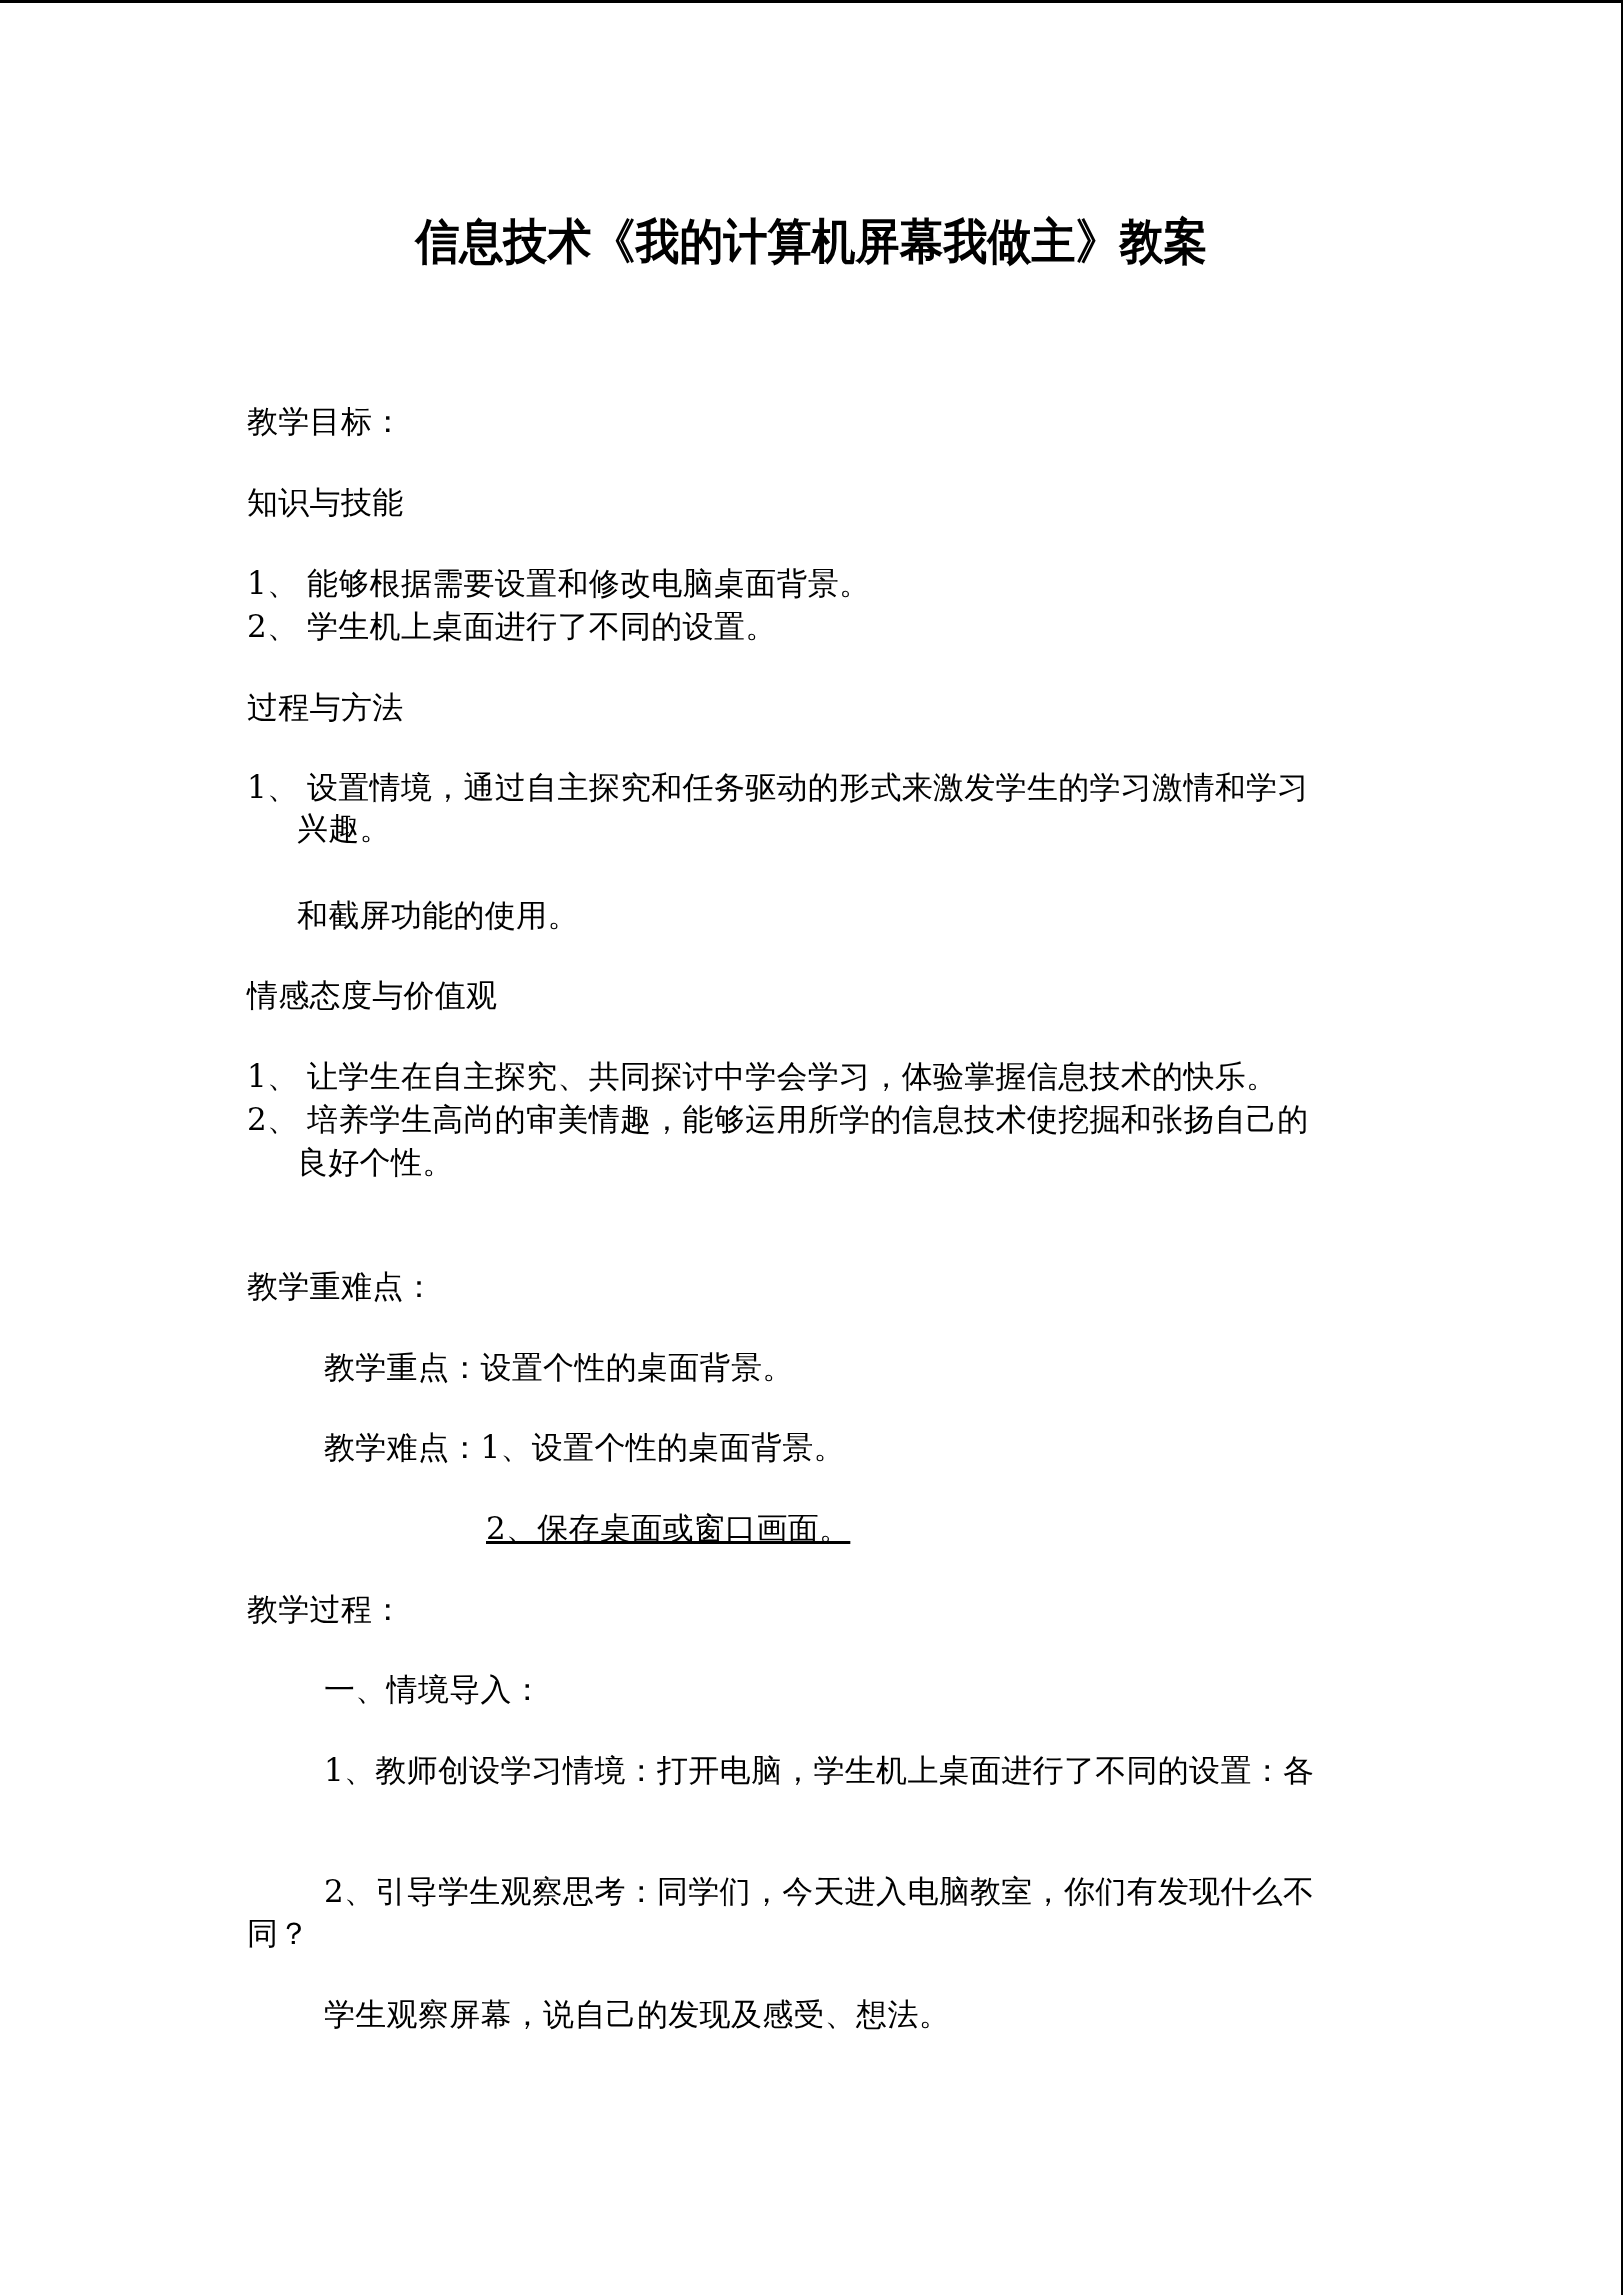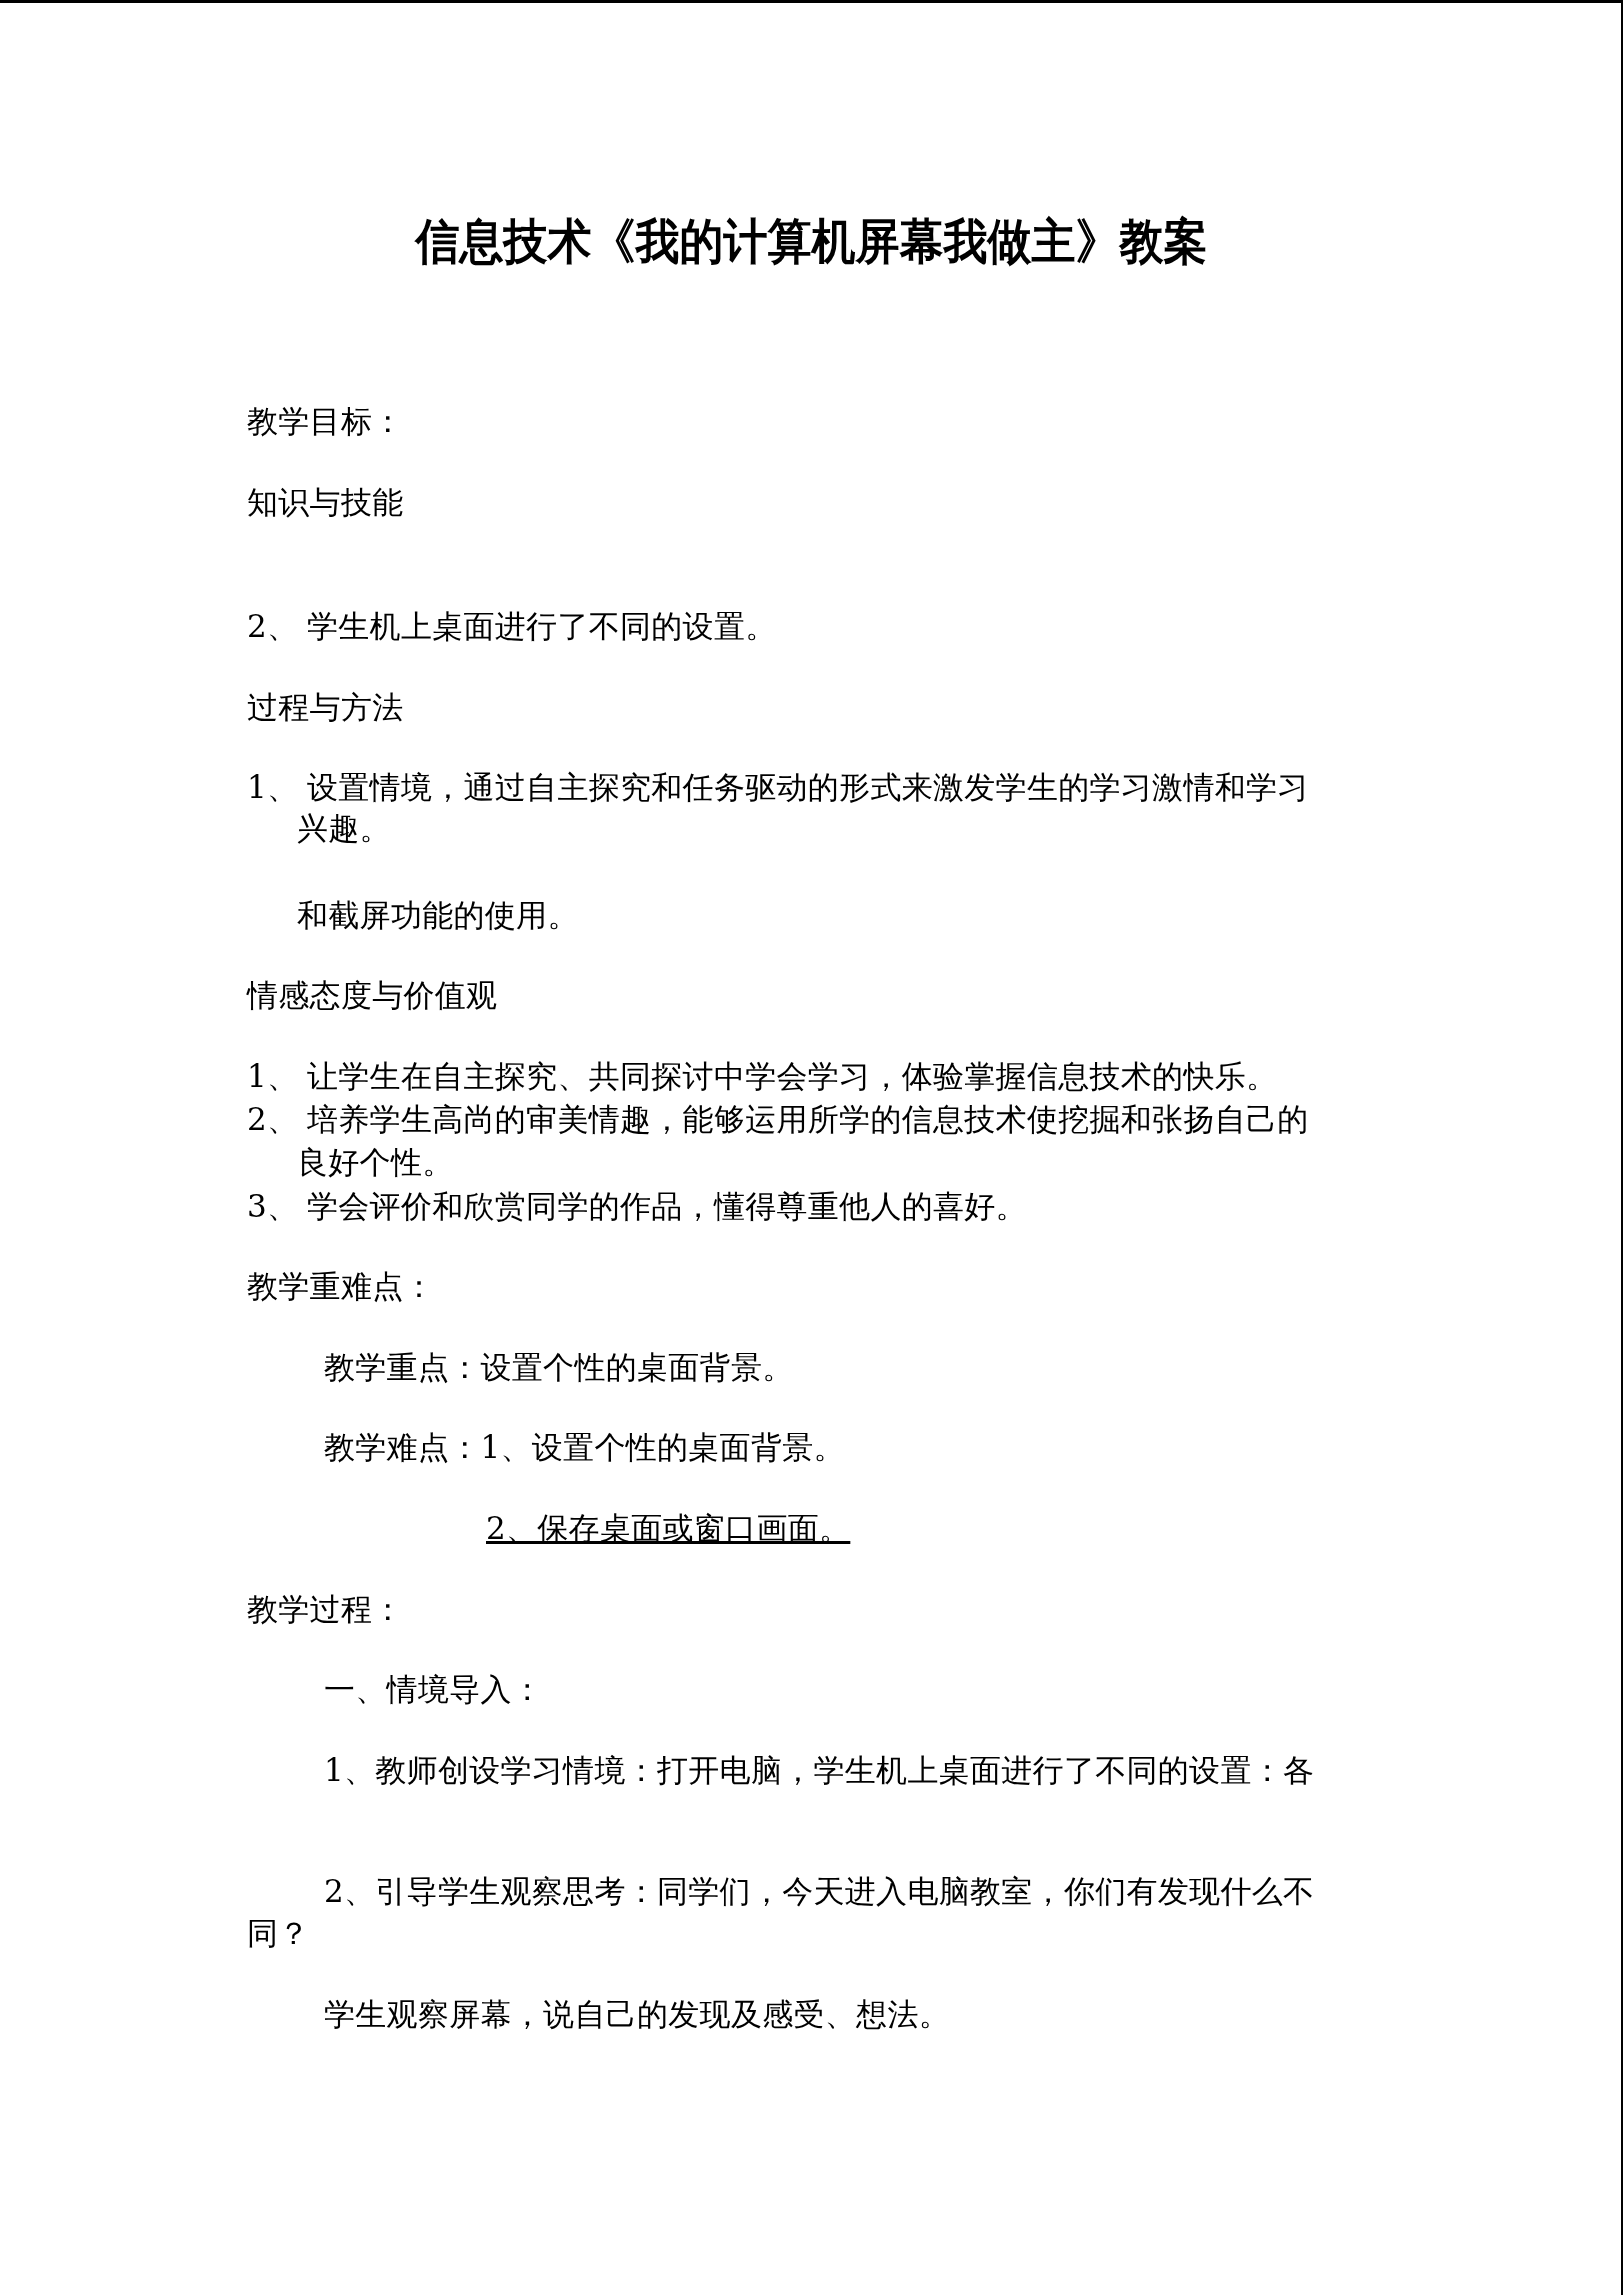--- a/index.html
+++ b/index.html
@@ -71,42 +71,42 @@
 
 <div class="page">
   <div class="top-border"></div>
   <div class="right-border"></div>
 
   <div class="title">信息技术《我的计算机屏幕我做主》教案</div>
 
   <div class="line" style="left:247px; top:402px;">教学目标：</div>
 
   <div class="line" style="left:247px; top:483px;">知识与技能</div>
+  <div class="line" style="left:247px; top:564px;">
+    <span class="num">1、</span><span>能够根据需要设置和修改电脑桌面背景。</span>
+  </div>
   <div class="line" style="left:247px; top:607px;">
     <span class="num">2、</span><span>学生机上桌面进行了不同的设置。</span>
   </div>
 
   <div class="line" style="left:247px; top:688px;">过程与方法</div>
   <div class="line" style="left:247px; top:768px;">
     <span class="num">1、</span><span>设置情境，通过自主探究和任务驱动的形式来激发学生的学习激情和学习</span>
   </div>
   <div class="line" style="left:297px; top:809px;">兴趣。</div>
   <div class="line" style="left:297px; top:896px;">和截屏功能的使用。</div>
 
   <div class="line" style="left:247px; top:976px;">情感态度与价值观</div>
   <div class="line" style="left:247px; top:1057px;">
     <span class="num">1、</span><span>让学生在自主探究、共同探讨中学会学习，体验掌握信息技术的快乐。</span>
   </div>
   <div class="line" style="left:247px; top:1100px;">
     <span class="num">2、</span><span>培养学生高尚的审美情趣，能够运用所学的信息技术使挖掘和张扬自己的</span>
   </div>
   <div class="line" style="left:297px; top:1143px;">良好个性。</div>
-  <div class="line" style="left:247px; top:1187px;">
-    <span class="num">3、</span><span>学会评价和欣赏同学的作品，懂得尊重他人的喜好。</span>
-  </div>
 
   <div class="line" style="left:247px; top:1267px;">教学重难点：</div>
   <div class="line" style="left:324px; top:1348px;">教学重点：设置个性的桌面背景。</div>
   <div class="line" style="left:324px; top:1428px;">教学难点：1、设置个性的桌面背景。</div>
   <div class="line" style="left:486px; top:1509px;text-decoration:underline;">2、保存桌面或窗口画面。</div>
 
   <div class="line" style="left:247px; top:1590px;">教学过程：</div>
   <div class="line" style="left:324px; top:1670px;">一、情境导入：</div>
   <div class="line" style="left:324px; top:1751px;">1、教师创设学习情境：打开电脑，学生机上桌面进行了不同的设置：各</div>
   <div class="line" style="left:324px; top:1872px;">2、引导学生观察思考：同学们，今天进入电脑教室，你们有发现什么不</div>

